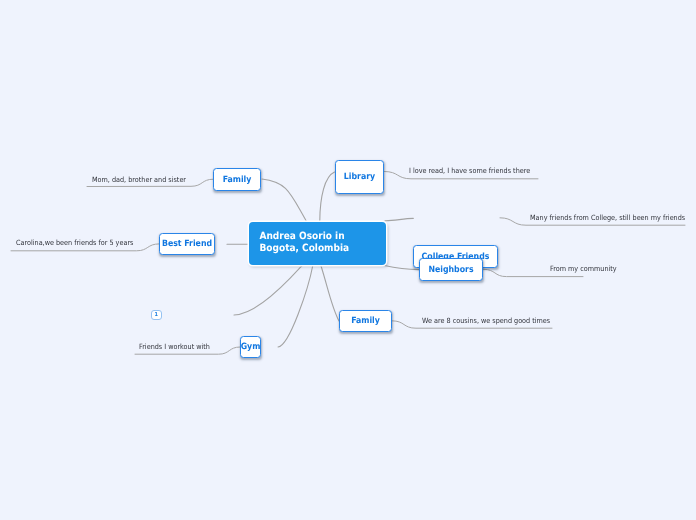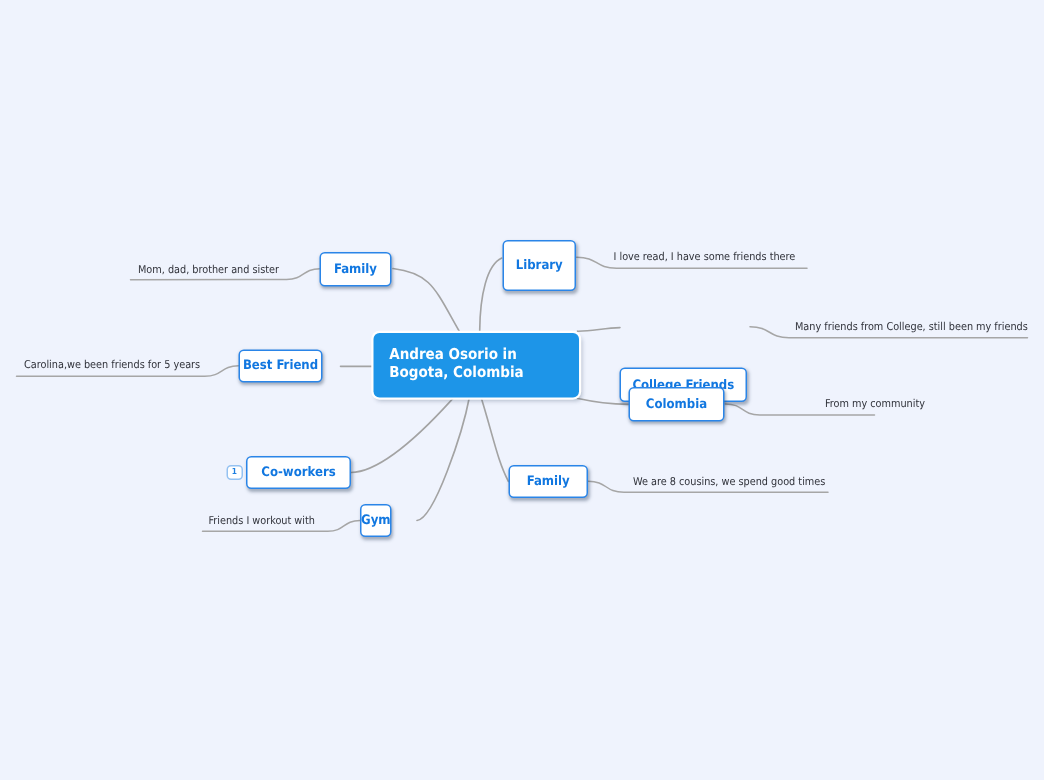--- a/index.html
+++ b/index.html
@@ -64,30 +64,27 @@
 <div class="node" style="left:213px;top:168px;width:48px;height:23px;">
   <span>Family</span>
     </div>
 <div class="node" style="left:335px;top:160px;width:49px;height:34px;">
   <span>Library</span>
     </div>
 <div class="node" style="left:413px;top:207px;width:85px;height:23px;margin-top:38px;">
   <span>College Friends</span>
     </div>
 <div class="node" style="left:419px;top:258px;width:64px;height:23px;">
-  <span>Colombia</span>
+  <span>Neighbors</span>
     </div>
 <div class="node" style="left:339px;top:310px;width:53px;height:22px;">
   <span>Family</span>
     </div>
 <div class="node" style="left:240px;top:336.2px;width:21px;height:22.2px;">
   <span>Gym</span>
-    </div>
-<div class="node" style="left:164px;top:304px;width:70px;height:22px;">
-  <span>Co-workers</span>
     </div>
 <div class="badge" style="left:151px;top:309.5px;width:10.5px;height:10.5px;">
   <span>1</span>
     </div>
 <div class="node" style="left:159px;top:233px;width:56px;height:22px;">
   <span>Best Friend</span>
     </div>
 
 <div class="leaf" style="left:92px;top:175.8px;">Mom, dad, brother and sister</div>
 <div class="leaf" style="left:409px;top:167px;">I love read, I have some friends there</div>

